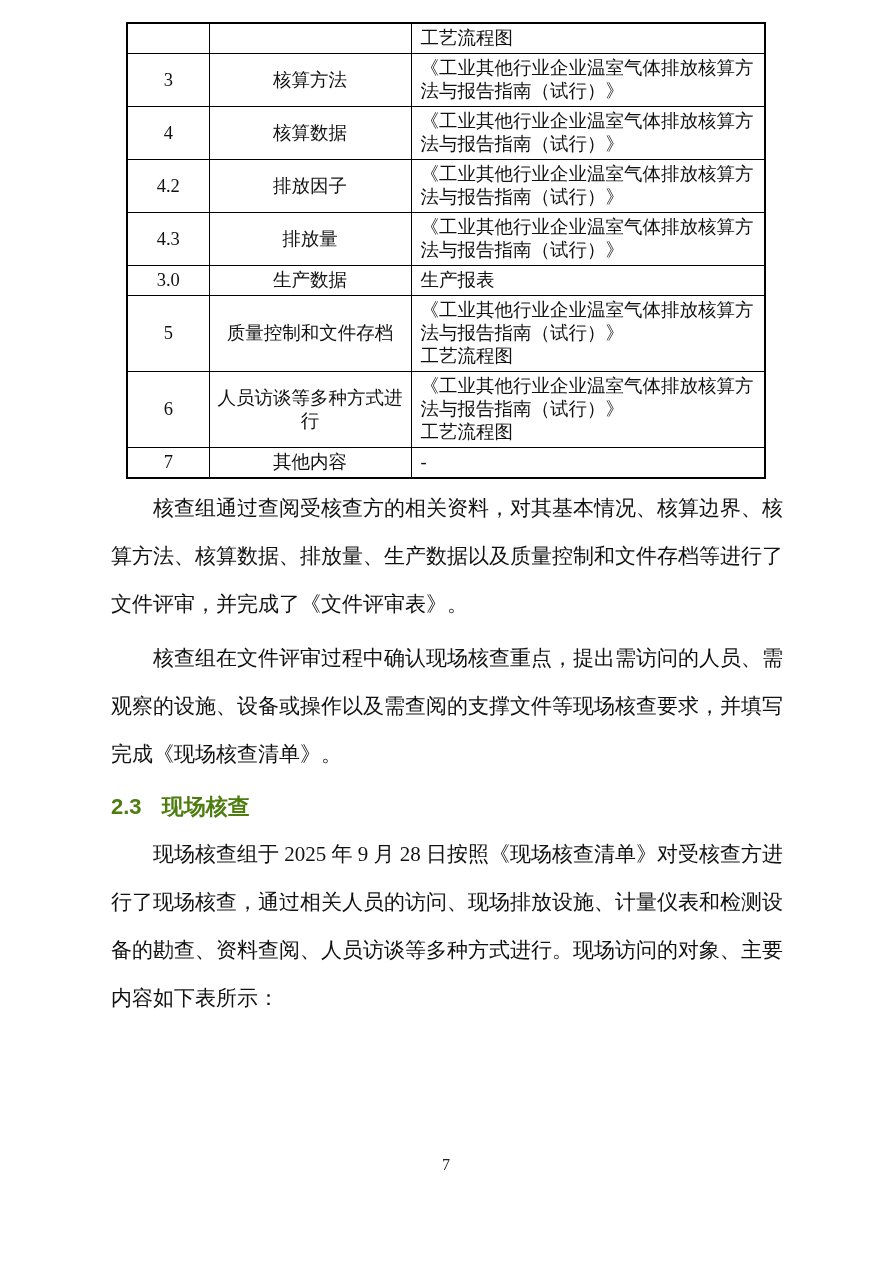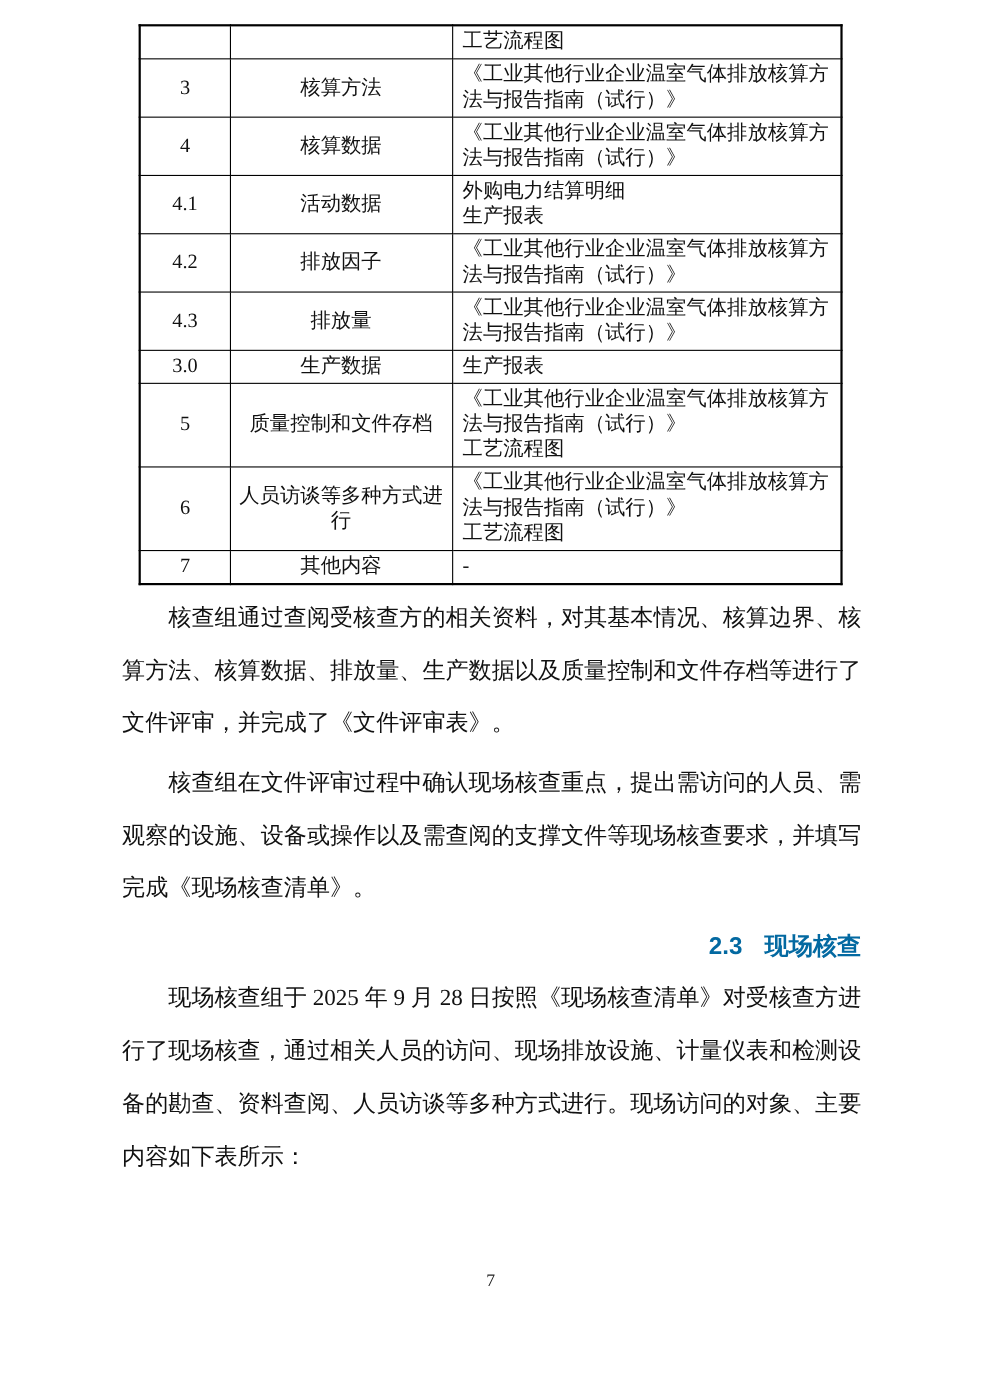--- a/index.html
+++ b/index.html
@@ -60,23 +60,23 @@
   .text-block p {
     margin: 0 0 6px 0;
     text-indent: 2em;
   }
   .section-heading {
     font-family: "Liberation Sans", "DejaVu Sans", sans-serif;
     font-size: 22px;
     font-weight: bold;
     line-height: 30px;
     margin: 14px 0 8px 0;
-    text-align: right;
+    text-align: left;
     text-indent: 0;
-    color: #0369a1;
+    color: #4d7c0f;
   }
   .section-heading .sec-title { margin-left: 14px; }
   .page-footer {
     position: absolute;
     left: 0;
     right: 0;
     top: 1156px;
     text-align: center;
     font-size: 16px;
     color: #222222;
@@ -102,26 +102,20 @@
       </tr>
       <tr>
         <td class="cell-no">3</td>
         <td class="cell-item">核算方法</td>
         <td class="cell-doc">《工业其他行业企业温室气体排放核算方法与报告指南（试行）》</td>
       </tr>
       <tr>
         <td class="cell-no">4</td>
         <td class="cell-item">核算数据</td>
         <td class="cell-doc">《工业其他行业企业温室气体排放核算方法与报告指南（试行）》</td>
-      </tr>
-      <tr>
-        <td class="cell-no">4.1</td>
-        <td class="cell-item">活动数据</td>
-        <td class="cell-doc">外购电力结算明细
-生产报表</td>
       </tr>
       <tr>
         <td class="cell-no">4.2</td>
         <td class="cell-item">排放因子</td>
         <td class="cell-doc">《工业其他行业企业温室气体排放核算方法与报告指南（试行）》</td>
       </tr>
       <tr>
         <td class="cell-no">4.3</td>
         <td class="cell-item">排放量</td>
         <td class="cell-doc">《工业其他行业企业温室气体排放核算方法与报告指南（试行）》</td>

